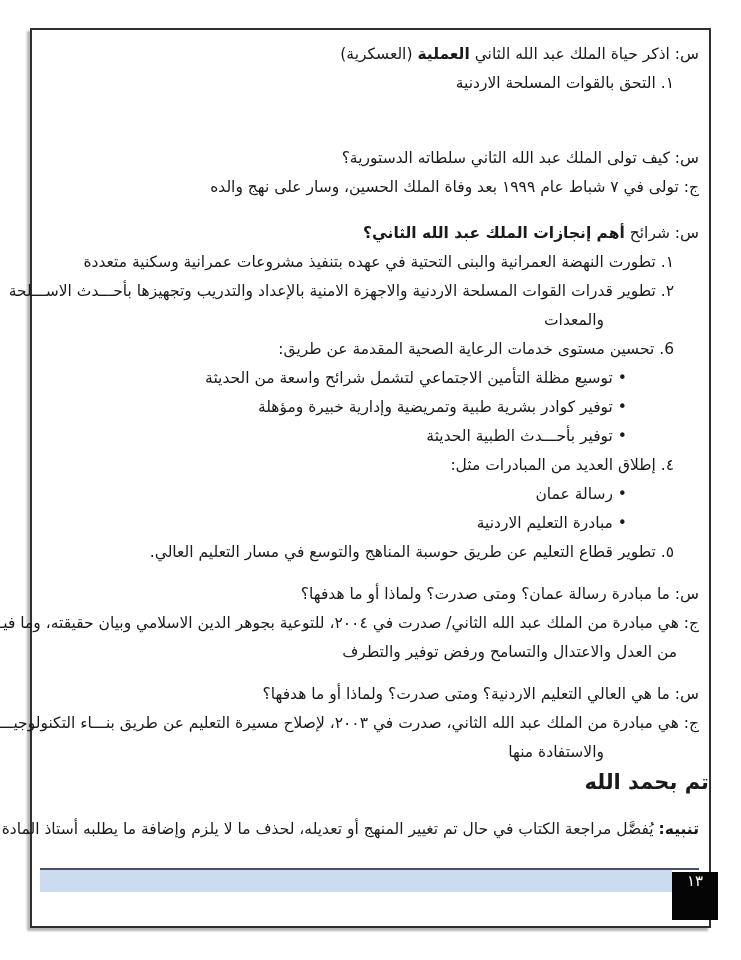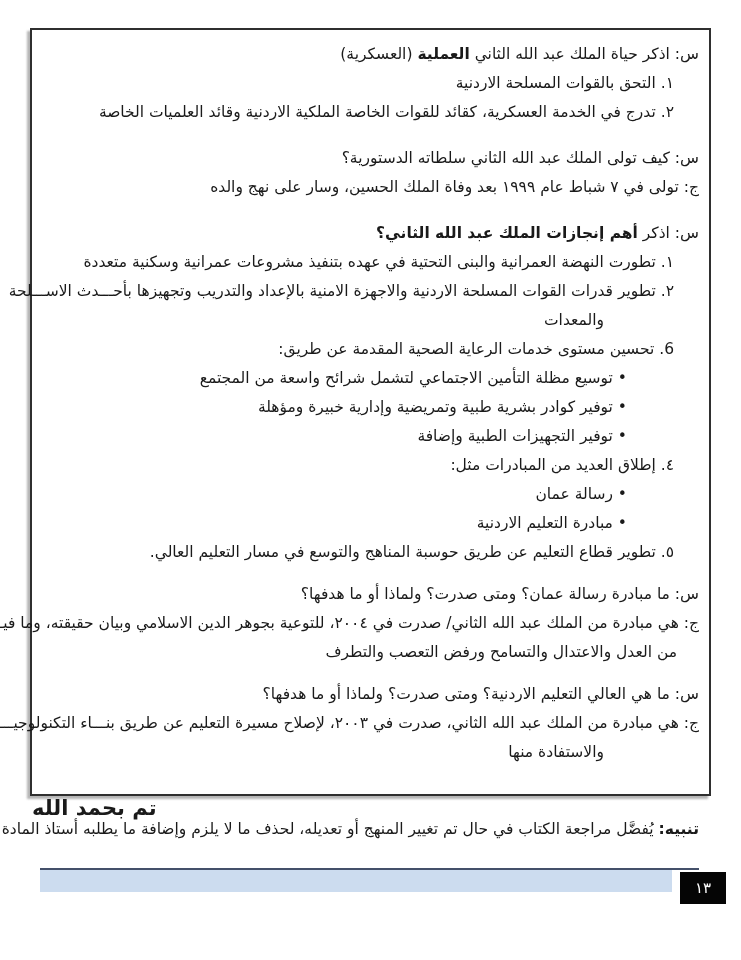--- a/index.html
+++ b/index.html
@@ -17,92 +17,90 @@
     width:741px;height:960px;
     background:#ffffff;
     overflow:hidden;
     font-family:"DejaVu Sans","Liberation Sans",sans-serif;
     color:var(--ink);
     direction:rtl;
   }
   .frame{
     position:absolute;
     left:30px;top:28px;
-    width:681px;height:768px;
+    width:681px;height:900px;
     border:2px solid var(--frame-border);
     box-shadow:-3px 3px 2px rgba(90,90,90,.45);
     background:#ffffff;
   }
   .ln{
     position:absolute;
     right:10px;
     left:6px;
     white-space:nowrap;
     overflow:visible;
     direction:rtl;
     text-align:right;
     font-size:15.5px;
     line-height:24px;
     color:var(--ink);
   }
   .b{font-weight:bold;}
-  .center{left:0;right:0;text-align:left;margin-top:26px;}
+  .center{left:0;right:0;text-align:right;}
   .closing{font-size:21px;font-weight:bold;}
   .bar-rule{
     position:absolute;
     left:8px;top:838px;
     width:659px;height:2px;
     background:var(--bar-line);
   }
   .bar-fill{
     position:absolute;
     left:8px;top:840px;
     width:632px;height:22px;
     background:var(--bar-fill);
   }
   .badge{
     position:absolute;
     left:672px;top:872px;
-    width:46px;height:32px;
+    width:46px;height:48px;
     background:var(--badge-bg);
     color:var(--badge-text);
-    display:flex;align-items:center;justify-content:center;
+    display:flex;justify-content:center;
     font-size:15px;
-    margin-left:8px;
   }
 </style>
 </head>
 <body>
 
 <div class="page">
   <div class="frame">
 
     <div class="ln" style="top:12px"><span>س: اذكر حياة الملك عبد الله الثاني </span><span class="b">العملية</span><span> (العسكرية)</span></div>
     <div class="ln" style="top:41px;right:35px">١. التحق بالقوات المسلحة الاردنية</div>
-    <div class="ln" style="top:70px;right:35px">٢. تدرج في الخدمة العسكرية، كقائد للقوات الخاصة الملكية الاردنية وقائد العلميات الخاصة</div>
 
     <div class="ln" style="top:116px">س: كيف تولى الملك عبد الله الثاني سلطاته الدستورية؟</div>
     <div class="ln" style="top:145px">ج: تولى في ٧ شباط عام ١٩٩٩ بعد وفاة الملك الحسين، وسار على نهج والده</div>
 
-    <div class="ln" style="top:191px"><span>س: اذكر </span><span class="b">أهم إنجازات الملك عبد الله الثاني؟</span></div>
+    <div class="ln" style="top:191px"><span>س: شرائح </span><span class="b">أهم إنجازات الملك عبد الله الثاني؟</span></div>
     <div class="ln" style="top:220px;right:35px">١. تطورت النهضة العمرانية والبنى التحتية في عهده بتنفيذ مشروعات عمرانية وسكنية متعددة</div>
     <div class="ln" style="top:249px;right:35px">٢. تطوير قدرات القوات المسلحة الاردنية والاجهزة الامنية بالإعداد والتدريب وتجهيزها بأحـــدث الاســـلحة</div>
     <div class="ln" style="top:278px;right:105px">والمعدات</div>
     <div class="ln" style="top:307px;right:35px">6. تحسين مستوى خدمات الرعاية الصحية المقدمة عن طريق:</div>
-    <div class="ln" style="top:336px;right:82px">• توسيع مظلة التأمين الاجتماعي لتشمل شرائح واسعة من المجتمع</div>
+    <div class="ln" style="top:336px;right:82px">• توسيع مظلة التأمين الاجتماعي لتشمل شرائح واسعة من الحديثة</div>
     <div class="ln" style="top:365px;right:82px">• توفير كوادر بشرية طبية وتمريضية وإدارية خبيرة ومؤهلة</div>
-    <div class="ln" style="top:394px;right:82px">• توفير التجهيزات الطبية وإضافة</div>
+    <div class="ln" style="top:394px;right:82px">• توفير بأحـــدث الطبية الحديثة</div>
     <div class="ln" style="top:423px;right:35px">٤. إطلاق العديد من المبادرات مثل:</div>
     <div class="ln" style="top:481px;right:82px">• مبادرة التعليم الاردنية</div>
     <div class="ln" style="top:452px;right:82px">• رسالة عمان</div>
     <div class="ln" style="top:510px;right:35px">٥. تطوير قطاع التعليم عن طريق حوسبة المناهج والتوسع في مسار التعليم العالي.</div>
 
     <div class="ln" style="top:552px">س: ما مبادرة رسالة عمان؟ ومتى صدرت؟ ولماذا أو ما هدفها؟</div>
     <div class="ln" style="top:581px">ج: هي مبادرة من الملك عبد الله الثاني/ صدرت في ٢٠٠٤، للتوعية بجوهر الدين الاسلامي وبيان حقيقته، وما فيـــه</div>
-    <div class="ln" style="top:610px;right:32px">من العدل والاعتدال والتسامح ورفض التعصب والتطرف</div>
+    <div class="ln" style="top:610px;right:32px">من العدل والاعتدال والتسامح ورفض توفير والتطرف</div>
 
     <div class="ln" style="top:652px">س: ما هي العالي التعليم الاردنية؟ ومتى صدرت؟ ولماذا أو ما هدفها؟</div>
     <div class="ln" style="top:681px">ج: هي مبادرة من الملك عبد الله الثاني، صدرت في ٢٠٠٣، لإصلاح مسيرة التعليم عن طريق بنـــاء التكنولوجيـــا</div>
     <div class="ln" style="top:710px;right:105px">والاستفادة منها</div>
 
     <div class="ln center closing" style="top:740px">تم بحمد الله</div>
 
     <div class="ln" style="top:787px"><span class="b">تنبيه:</span><span> يُفضَّل مراجعة الكتاب في حال تم تغيير المنهج أو تعديله، لحذف ما لا يلزم وإضافة ما يطلبه أستاذ المادة</span></div>
 
     <div class="bar-rule"></div>

